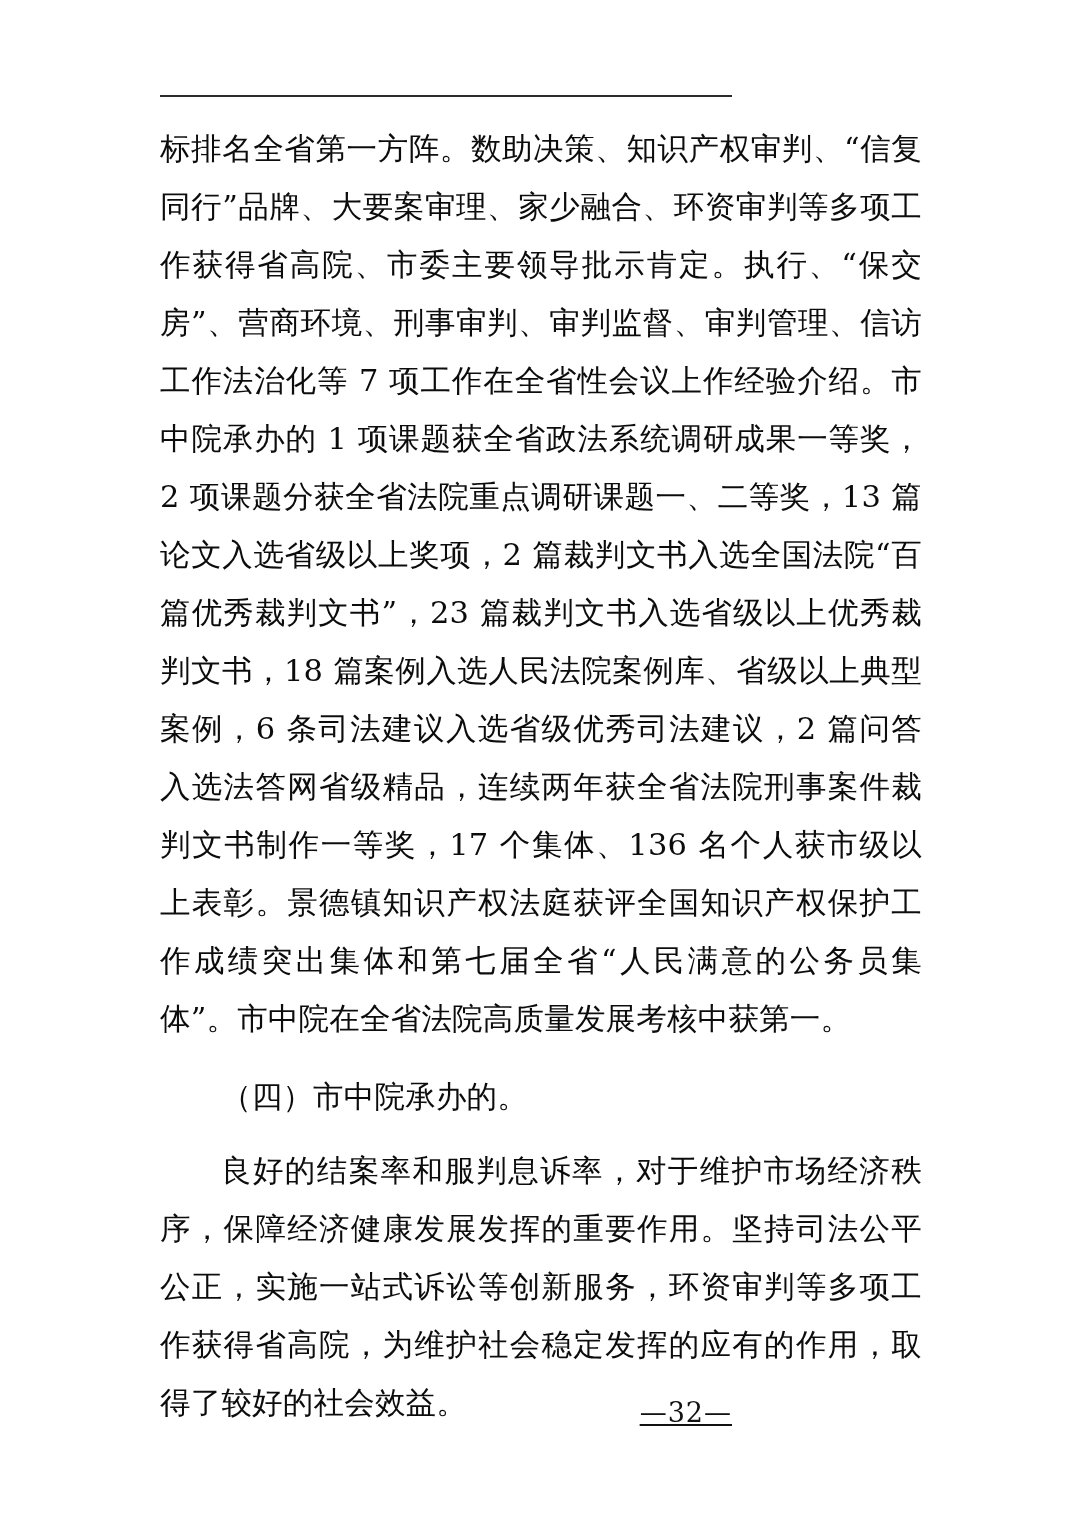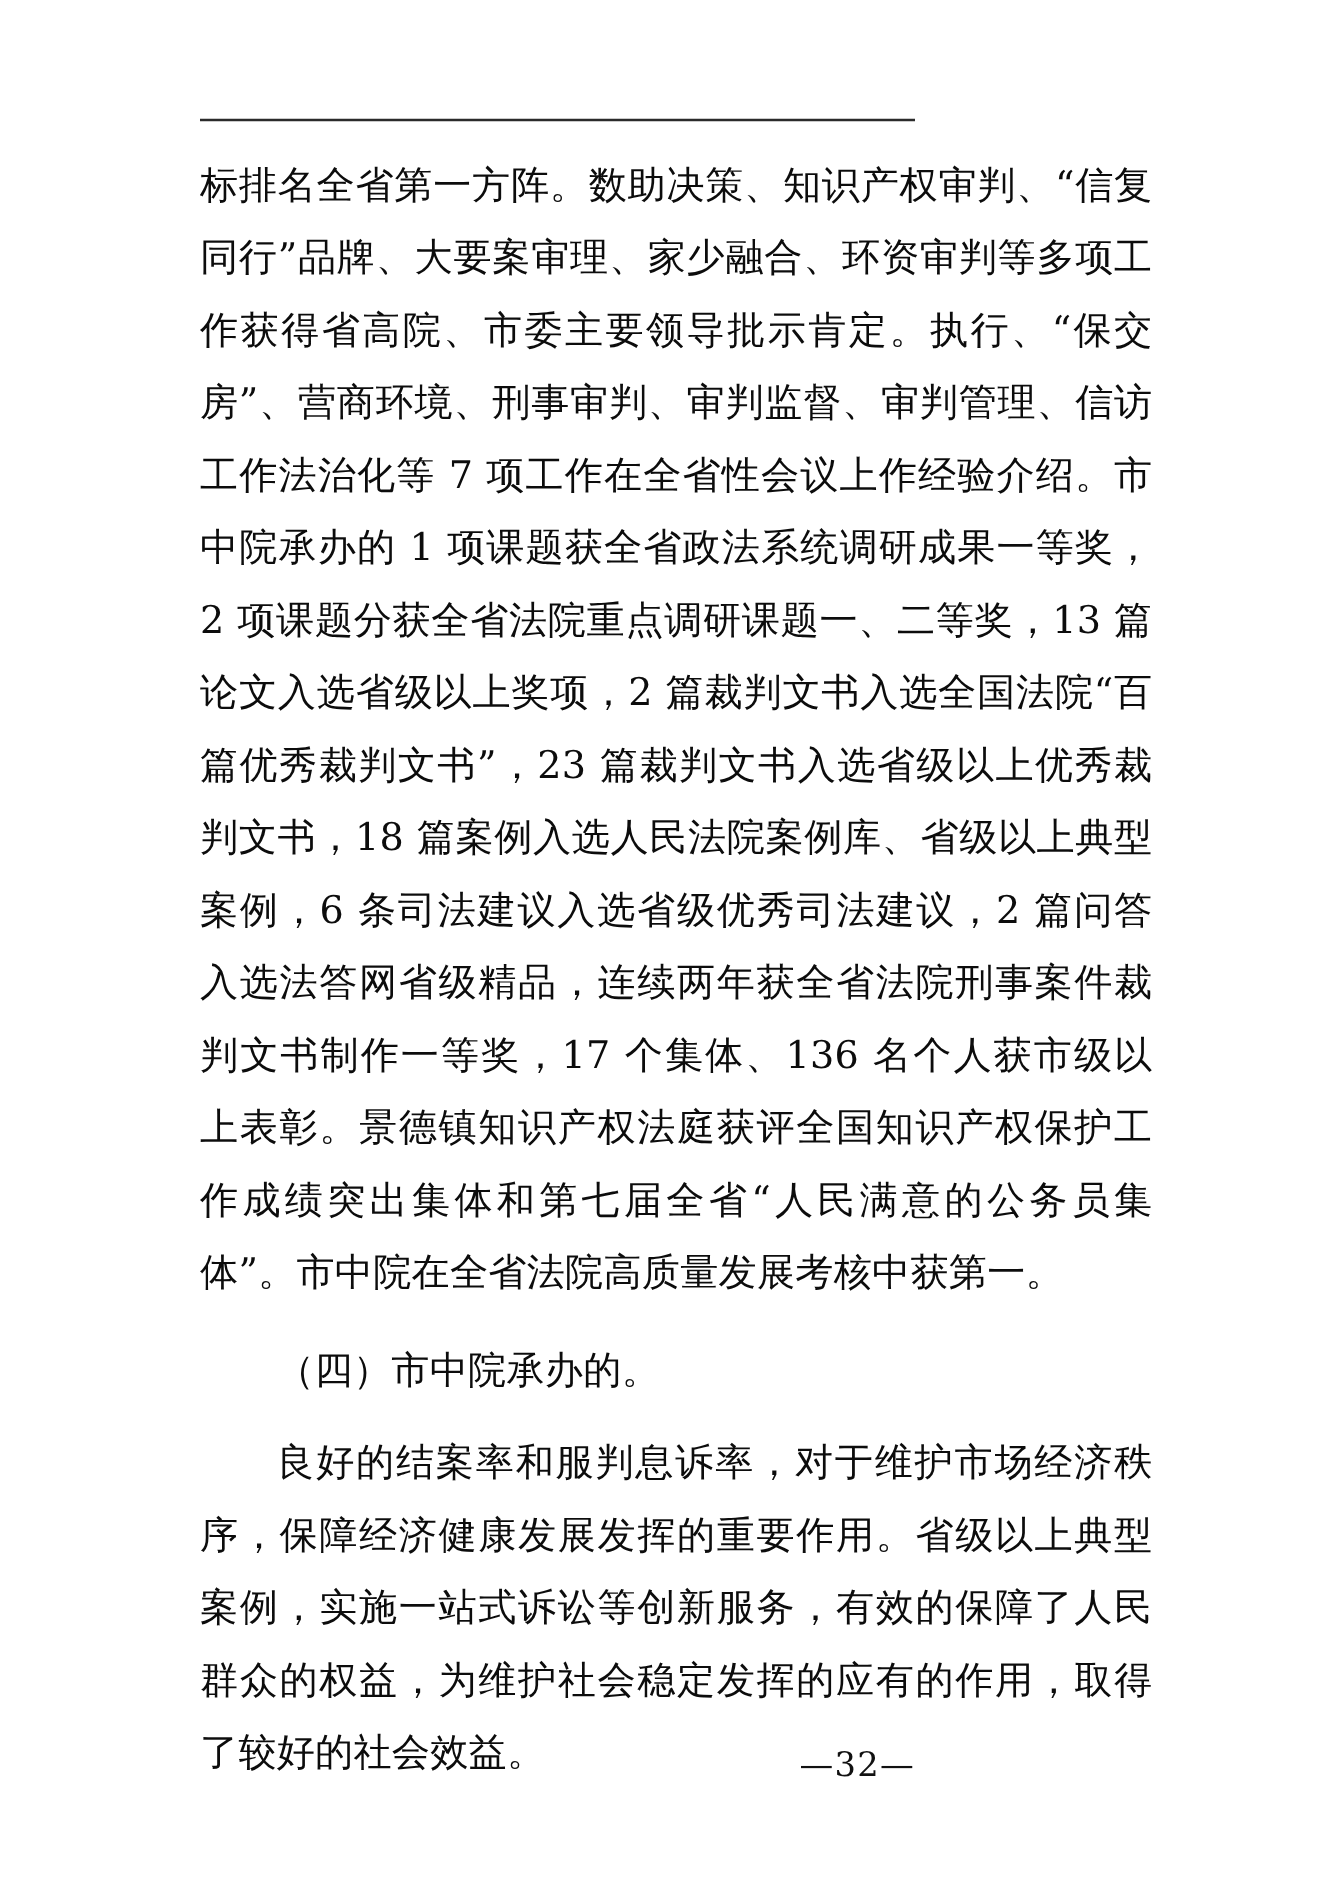--- a/index.html
+++ b/index.html
@@ -54,38 +54,39 @@
   .spacer-sm { height: 14px; }
   .spacer-md { height: 16px; }
   .page-number {
     position: absolute;
     right: 152px;
     bottom: 92px;
     font-size: 27px;
     font-family: "DejaVu Serif", "Liberation Serif", serif;
     color: #111111;
     letter-spacing: 1px;
+    text-decoration: underline;
   }
 </style>
 </head>
 <body>
 
 <div class="page">
 
   <div class="header-rule"></div>
 
   <div class="content">
 
     <p class="para">标排名全省第一方阵。数助决策、知识产权审判、“信复同行”品牌、大要案审理、家少融合、环资审判等多项工作获得省高院、市委主要领导批示肯定。执行、“保交房”、营商环境、刑事审判、审判监督、审判管理、信访工作法治化等 7 项工作在全省性会议上作经验介绍。市中院承办的 1 项课题获全省政法系统调研成果一等奖，2 项课题分获全省法院重点调研课题一、二等奖，13 篇论文入选省级以上奖项，2 篇裁判文书入选全国法院“百篇优秀裁判文书”，23 篇裁判文书入选省级以上优秀裁判文书，18 篇案例入选人民法院案例库、省级以上典型案例，6 条司法建议入选省级优秀司法建议，2 篇问答入选法答网省级精品，连续两年获全省法院刑事案件裁判文书制作一等奖，17 个集体、136 名个人获市级以上表彰。景德镇知识产权法庭获评全国知识产权保护工作成绩突出集体和第七届全省“人民满意的公务员集体”。市中院在全省法院高质量发展考核中获第一。</p>
 
     <div class="spacer-sm"></div>
 
     <p class="para heading">（四）市中院承办的。</p>
 
     <div class="spacer-md"></div>
 
-    <p class="para indent">良好的结案率和服判息诉率，对于维护市场经济秩序，保障经济健康发展发挥的重要作用。省级以上典型案例，实施一站式诉讼等创新服务，有效的保障了人民群众的权益，为维护社会稳定发挥的应有的作用，取得了较好的社会效益。</p>
+    <p class="para indent">良好的结案率和服判息诉率，对于维护市场经济秩序，保障经济健康发展发挥的重要作用。坚持司法公平公正，实施一站式诉讼等创新服务，环资审判等多项工作获得省高院，为维护社会稳定发挥的应有的作用，取得了较好的社会效益。</p>
 
   </div>
 
   <div class="page-number">—32—</div>
 
 </div>
 
 </body></html>

